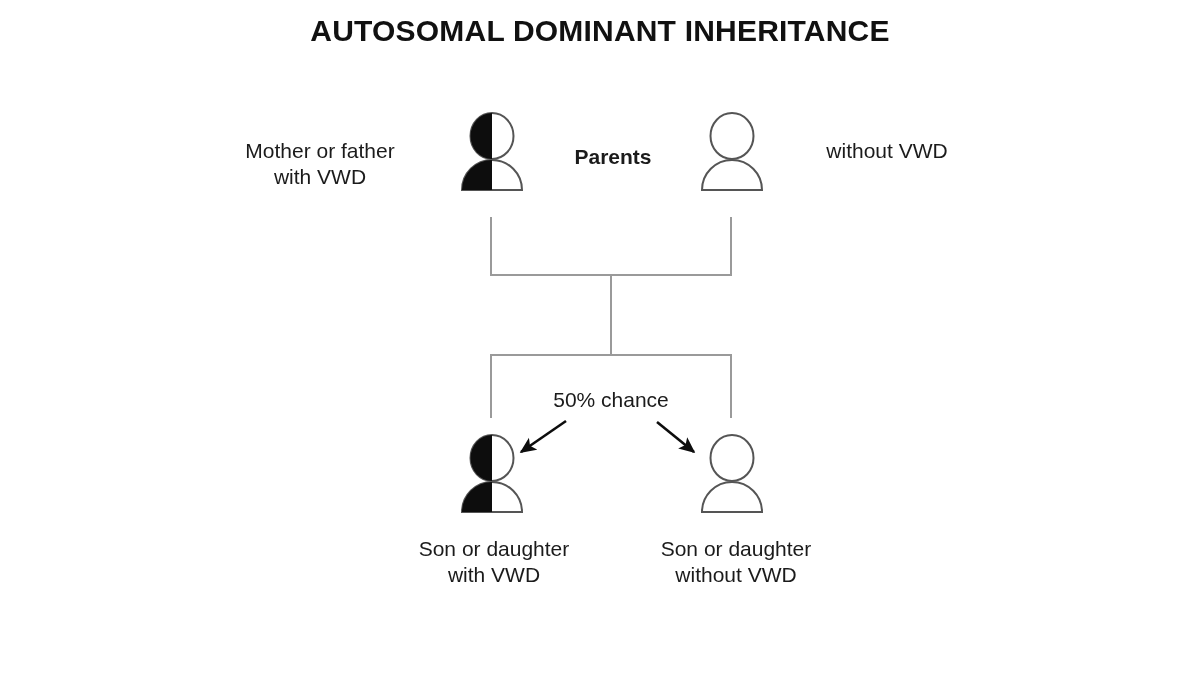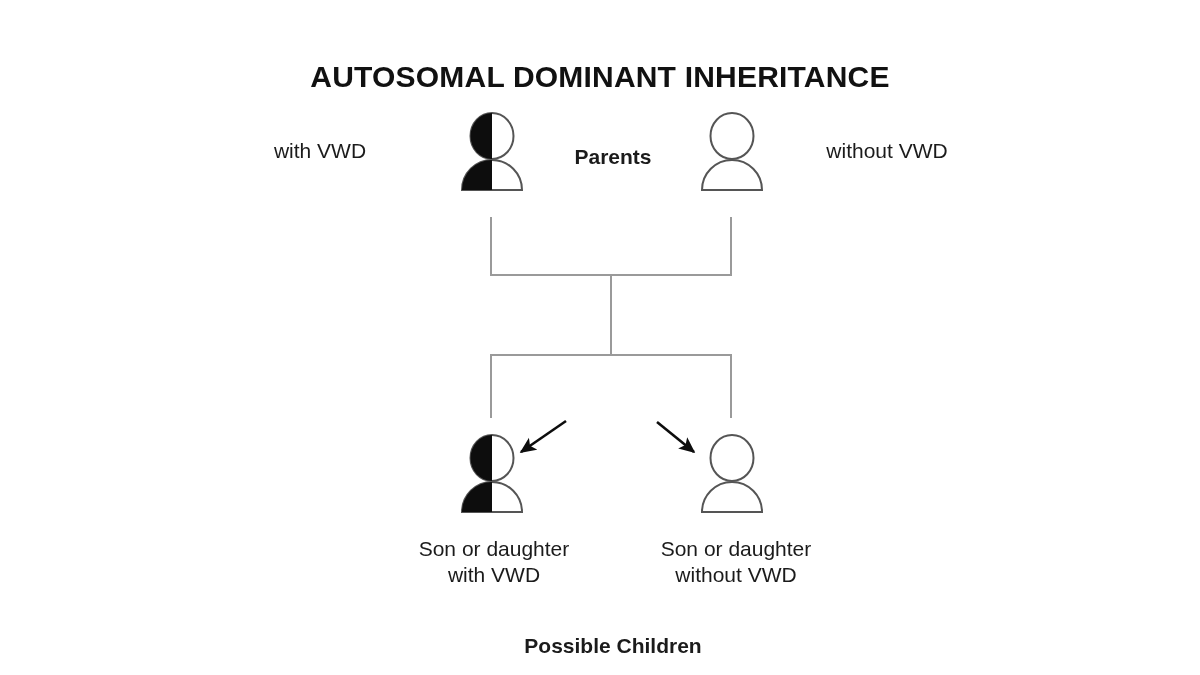--- a/index.html
+++ b/index.html
@@ -21,21 +21,20 @@
   }
 
   
   .title-block {
     position: absolute;
     left: 0;
     top: 14px;
     width: 1200px;
     text-align: center;
     line-height: 1.16;
-    margin-top: 46px;
   }
   .title-line {
     font-size: 30px;
     font-weight: bold;
     letter-spacing: 0.2px;
     color: #111111;
     white-space: nowrap;
   }
 
   
@@ -129,31 +128,35 @@
   </div>
 
   <div class="person" style="left:695px; top:110px;">
     <svg width="74" height="84" viewBox="0 0 74 84">
       <path d="M7,80 A30,30 0 0 1 67,80 Z" fill="#ffffff" stroke="#555555" stroke-width="2"></path>
       <ellipse cx="37" cy="26" rx="21.5" ry="23" fill="#ffffff" stroke="#555555" stroke-width="2"></ellipse>
     </svg>
   </div>
 
   <div class="label" style="left:200px; top:138px; width:240px;">
+    <span class="ln">Mother or father</span>
     <span class="ln">with VWD</span>
   </div>
 
   <div class="label bold" style="left:528px; top:144px; width:170px;">
     <span class="ln">Parents</span>
   </div>
 
   <div class="label" style="left:772px; top:138px; width:230px;">
     <span class="ln">without VWD</span>
   </div>
 
+  <div class="label" style="left:521px; top:387px; width:180px;">
+    <span class="ln">50% chance</span>
+  </div>
 
   <div class="person" style="left:455px; top:432px;">
     <svg width="74" height="84" viewBox="0 0 74 84">
       <path d="M7,80 A30,30 0 0 1 67,80 Z" fill="#ffffff" stroke="#555555" stroke-width="2"></path>
       <ellipse cx="37" cy="26" rx="21.5" ry="23" fill="#ffffff" stroke="#555555" stroke-width="2"></ellipse>
       <clipPath id="leftHalfChild">
           <rect x="0" y="0" width="37" height="84"></rect>
         </clipPath>
       <g clip-path="url(#leftHalfChild)">
         <path d="M7,80 A30,30 0 0 1 67,80 Z" fill="#0d0d0d"></path>
@@ -172,17 +175,14 @@
   <div class="label" style="left:372px; top:536px; width:244px;">
     <span class="ln">Son or daughter</span>
     <span class="ln">with VWD</span>
   </div>
 
   <div class="label" style="left:614px; top:536px; width:244px;">
     <span class="ln">Son or daughter</span>
     <span class="ln">without VWD</span>
   </div>
 
-  <div class="label bold" style="left:491px; top:633px; width:244px;">
-    <span class="ln">Possible Children</span>
-  </div>
 
 </div>
 
 </body></html>

